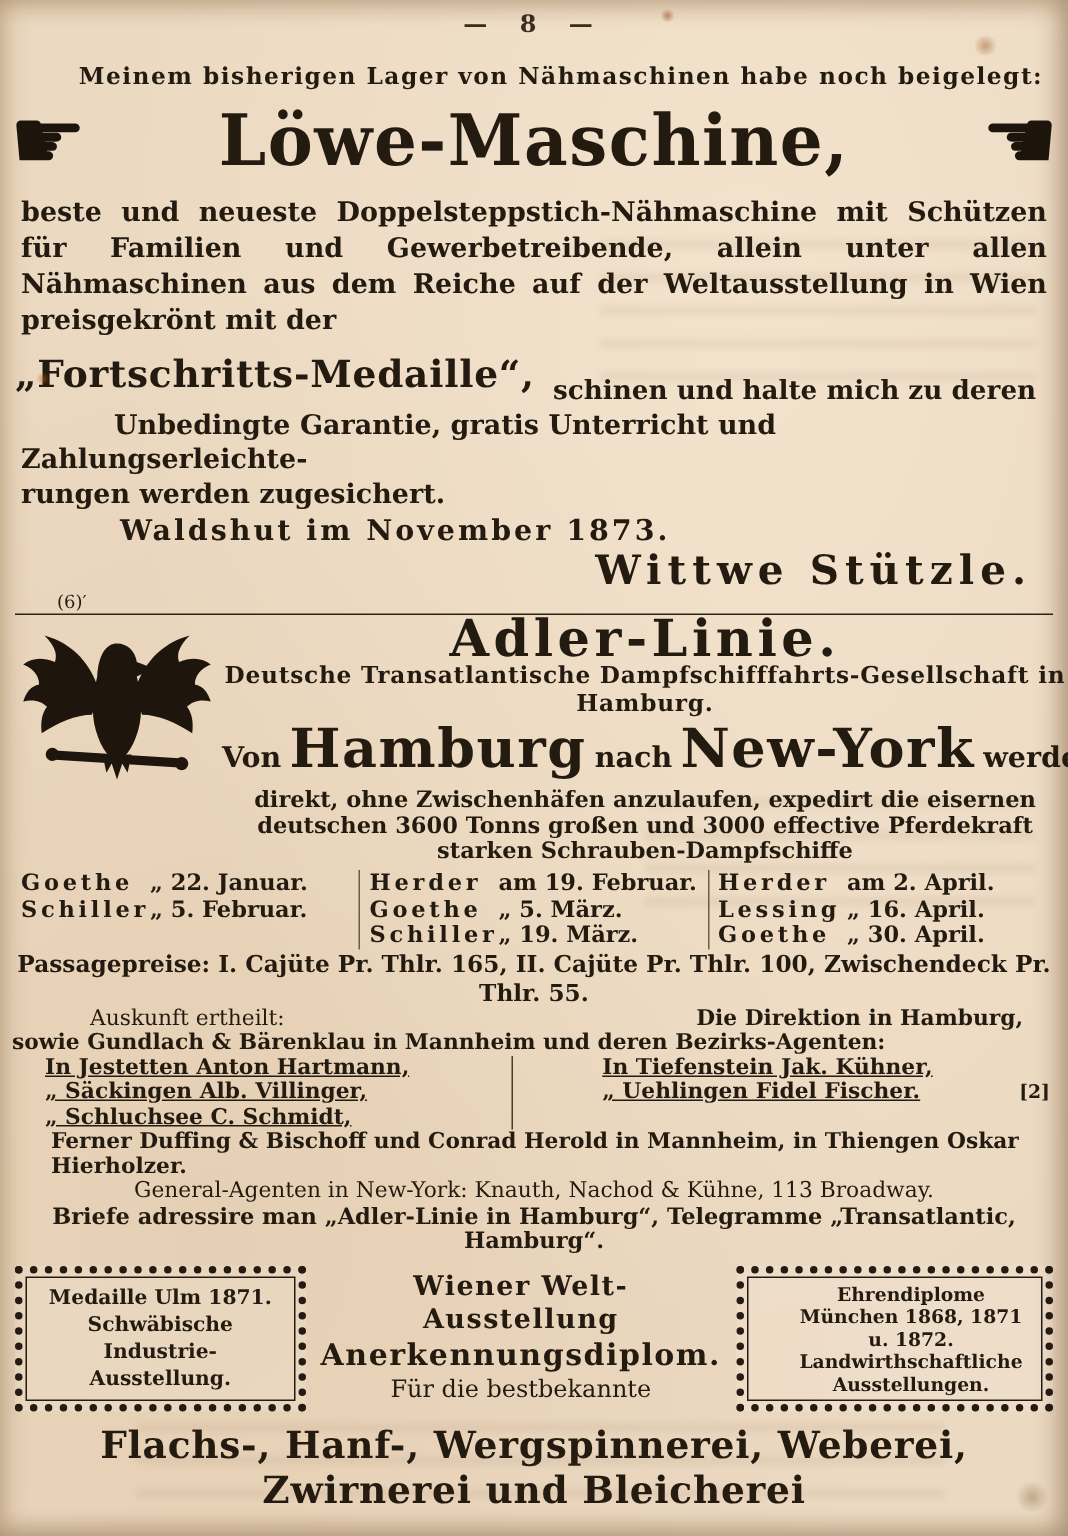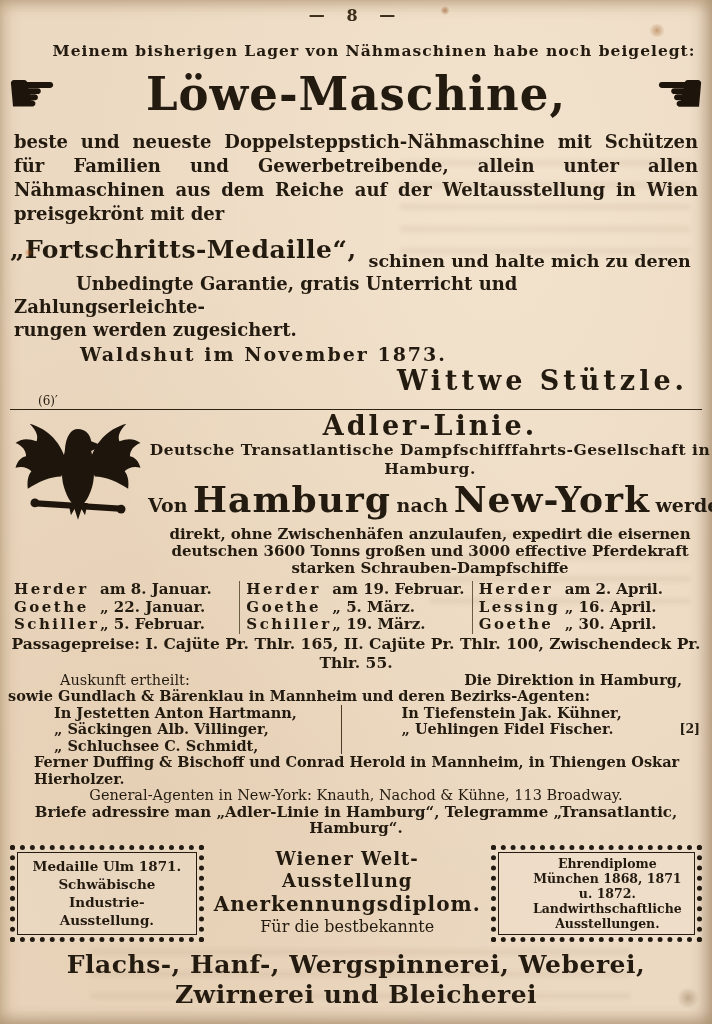--- a/index.html
+++ b/index.html
@@ -30,34 +30,34 @@
   .medalnotes{font-size:17.5px;line-height:22px;padding-left:12px;}
   .line18{font-size:18px;line-height:23px;padding:0 14px;}
   .indent{text-indent:62px;}
   .dateline{font-size:19px;line-height:25px;padding-left:80px;letter-spacing:2px;margin-top:1px;}
   .signature{text-align:right;font-size:27px;line-height:28px;letter-spacing:4px;padding-right:24px;}
   .noteline{display:flex;justify-content:flex-start;font-size:12px;line-height:12px;padding-left:38px;}
   
   .adlerhead{position:relative;min-height:122px;}
   .eagle{position:absolute;left:12px;top:4px;}
   .adlertext{margin-left:148px;}
-  .adlertitle{font-size:27px;line-height:28px;letter-spacing:3px;margin-top:0;}
+  .adlertitle{font-size:34px;line-height:28px;letter-spacing:3px;margin-top:0;}
   .adlersub{font-size:15.5px;line-height:19px;letter-spacing:.5px;}
   .route{line-height:38px;margin-top:2px;white-space:nowrap;}
   .route .sm{font-size:19px;}
   .route .bg{font-size:36px;letter-spacing:1px;}
   .adetail{font-size:15px;line-height:17px;}
   .ships{display:flex;margin:4px 8px 0 8px;font-size:15px;}
   .shipcol{flex:1;padding:0 6px;}
   .shipcol + .shipcol{border-left:1px solid #6d5c44;}
   .shiprow{line-height:17.5px;white-space:nowrap;}
   .ship{font-weight:bold;letter-spacing:2.5px;display:inline-block;min-width:86px;}
   .dense{font-size:14.5px;line-height:16.5px;}
   .inforow{display:flex;justify-content:space-between;padding:0 30px 0 60px;}
-  .agents{display:flex;position:relative;padding:0 24px;}
+  .agents{display:flex;position:relative;padding:0 0;text-decoration:underline;}
   .agcol{flex:1;padding-left:30px;}
   .agcol.r{border-left:1.4px solid #4a3b28;padding-left:60px;}
   .refmark{position:absolute;right:12px;top:16px;font-size:12.5px;}
   
   .dipband{display:flex;align-items:stretch;margin:8px 10px 0 10px;gap:10px;}
   .chainbox{border:5px dotted #241c12;padding:2px;background:rgba(255,250,240,.15);}
   .chaininner{border:1.6px solid #241c12;height:100%;box-sizing:border-box;display:flex;flex-direction:column;justify-content:center;padding:3px 6px;}
   .dipleft{width:204px;} .dipright{width:224px;}
   .dipctr{flex:1;display:flex;flex-direction:column;justify-content:center;}
   .dipl1{font-size:13.5px;line-height:18px;}
@@ -136,21 +136,20 @@
           <span class="bg">New-York</span>
           <span class="sm">werden</span>
         </div>
         <div class="adetail b">direkt, ohne Zwischenhäfen anzulaufen, expedirt die eisernen</div>
         <div class="adetail b">deutschen 3600 Tonns großen und 3000 effective Pferdekraft starken Schrauben-Dampfschiffe</div>
       </div>
     </div>
 
     <div class="ships">
       <div class="shipcol">
-        <div class="shiprow"><span class="ship">Herder</span><span class="b">am 8. Januar.</span></div>
         <div class="shiprow"><span class="ship">Goethe</span><span class="b">„ 22. Januar.</span></div>
         <div class="shiprow"><span class="ship">Schiller</span><span class="b">„ 5. Februar.</span></div>
       </div>
       <div class="shipcol">
         <div class="shiprow"><span class="ship">Herder</span><span class="b">am 19. Februar.</span></div>
         <div class="shiprow"><span class="ship">Goethe</span><span class="b">„ 5. März.</span></div>
         <div class="shiprow"><span class="ship">Schiller</span><span class="b">„ 19. März.</span></div>
       </div>
       <div class="shipcol">
         <div class="shiprow"><span class="ship">Herder</span><span class="b">am 2. April.</span></div>

